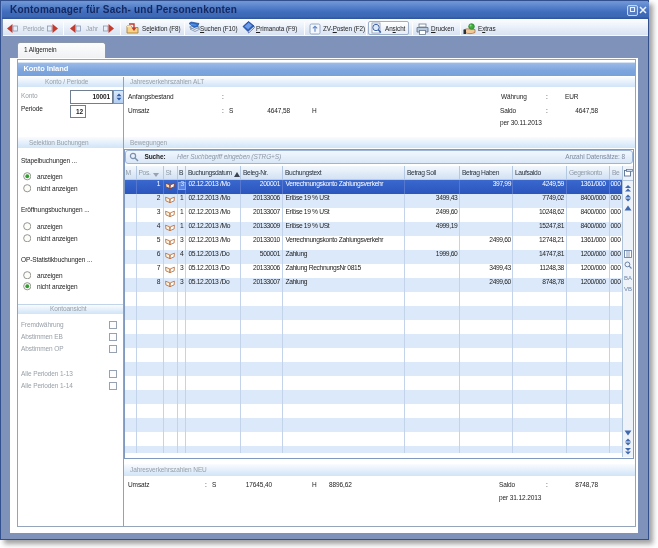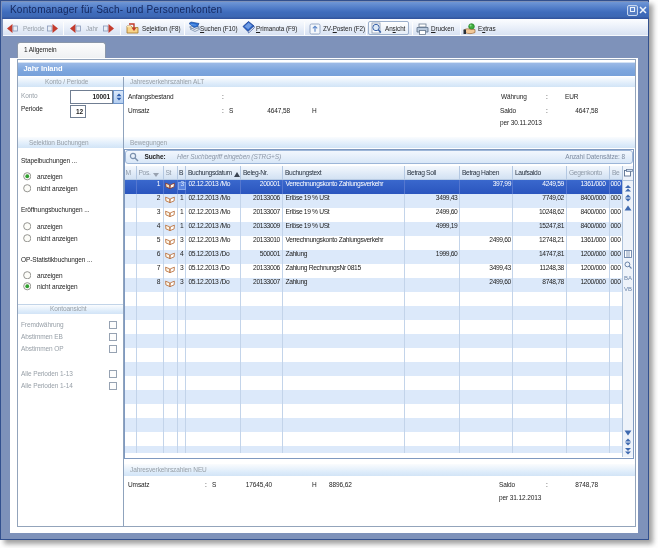--- a/index.html
+++ b/index.html
@@ -9,21 +9,21 @@
 .tb{position:absolute;font-size:6.3px;letter-spacing:-0.05px;white-space:nowrap;color:#222;line-height:1.2}
 .g{position:absolute;font-size:6.7px;letter-spacing:-0.35px;white-space:nowrap;color:#222;line-height:1.2}
 .gray{color:#98a0a8}
 .r{text-align:right}
 .sep{position:absolute;width:1px;background:#9fafc6;border-right:1px solid #fdfdfd}
 .colline{position:absolute;width:1px;background:#c9d9ec}
 </style></head><body>
 
 <div class="abs" style="left:0;top:0;width:649px;height:540px;background:#7e92ba;border:1px solid #32508e;box-shadow:4px 4px 5px rgba(120,120,120,.7)">
 <div class="abs" style="left:1px;top:1px;width:647px;height:17px;background:linear-gradient(#6f97d6,#4d79c6 40%,#3f6cbc 60%,#3d68b4 85%,#30519a)"></div>
-<div class="t" style="left:9px;top:3px;font-size:10px;font-weight:normal;color:#152960;letter-spacing:0.2px">Kontomanager für Sach- und Personenkonten</div>
+<div class="t" style="left:9px;top:3px;font-size:10px;font-weight:bold;color:#152960;letter-spacing:0.2px">Kontomanager für Sach- und Personenkonten</div>
 <div class="abs" style="left:626px;top:3.5px;width:11px;height:11px;border:1px solid #c6d6ee;border-radius:2px;background:rgba(255,255,255,.12)"></div>
 <div class="abs" style="left:628.5px;top:6px;width:5px;height:5px;border:1px solid #e8f0fa"></div>
 <svg class="abs" style="left:638px;top:5px" width="8" height="8" viewBox="0 0 8 8">
       <path d="M1 1 L7 7 M7 1 L1 7" stroke="#eef4fc" stroke-width="1.5"></path>
     </svg>
 <div class="abs" style="left:2px;top:18px;width:645px;height:17px;background:linear-gradient(#fcfdff,#e9eff9 55%,#d8e2f2);border-bottom:1px solid #f6f9fd"></div>
 <svg class="abs" style="left:5px;top:21.5px" width="12" height="11" viewBox="0 0 12 11">
       <path d="M6.5 1 L1 5.5 L6.5 10 Z" fill="#c43b2c"></path>
       <rect x="7" y="3" width="4.5" height="5" fill="#e8eef6" stroke="#8898b8" stroke-width="0.8"></rect>
     </svg>
@@ -91,21 +91,21 @@
       <circle cx="7.6" cy="2.6" r="1" fill="#8fdc8f"></circle>
       <path d="M1 7 C3 5.5 6 5.5 8 6.5 L12 6.5 L12 9.5 C9 11 5 11 2 9.5 Z" fill="#f2c898" stroke="#9a6a3a" stroke-width="0.7"></path>
       <rect x="0.5" y="6.5" width="2.5" height="4.5" fill="#28303a"></rect>
     </svg>
 <div class="tb" style="left:477px;top:24px">E<span style="text-decoration:underline">x</span>tras</div>
 <div class="abs" style="left:16px;top:41px;width:89px;height:17px;background:linear-gradient(#fdfdfd,#eef0f2);border:1px solid #8a97ab;border-bottom:none;border-radius:3px 3px 0 0"></div>
 <div class="t" style="left:23px;top:44.5px;color:#222">1 Allgemein</div>
 <div class="abs" style="left:9px;top:57px;width:628px;height:475px;background:#fff"></div>
 <div class="abs" style="left:16px;top:57.5px;width:619px;height:468px;background:#fff;border:1px solid #93a4bb"></div>
 <div class="abs" style="left:17px;top:60.5px;width:617px;height:14px;background:linear-gradient(#9cbae6,#7da6de 55%,#76a0d9);border-top:1px solid #d4e2f4"></div>
-<div class="t" style="left:22.5px;top:63px;color:#fff;font-weight:bold;font-size:7.5px">Jahr Inland</div>
+<div class="t" style="left:22.5px;top:63px;color:#fff;font-weight:bold;font-size:7.5px">Konto Inland</div>
 <div class="abs" style="left:17px;top:76px;width:105px;height:9.5px;background:linear-gradient(#fafcfe,#dcebfa 70%,#d2e4f6)"></div>
 <div class="t gray" style="left:44px;top:76.6px">Konto / Periode</div>
 <div class="abs" style="left:123px;top:76px;width:511px;height:9.5px;background:linear-gradient(#fafcfe,#dcebfa 70%,#d2e4f6)"></div>
 <div class="t gray" style="left:129px;top:76.6px">Jahresverkehrszahlen ALT</div>
 <div class="abs" style="left:122px;top:76px;width:1px;height:450px;background:#8fa3bd"></div>
 <div class="t gray" style="left:20px;top:91px">Konto</div>
 <div class="abs" style="left:69px;top:88.5px;width:43px;height:14px;background:#fff;border:1px solid #707e92"></div>
 <div class="t r" style="left:70px;top:92.3px;width:39px;font-weight:bold">10001</div>
 <div class="abs" style="left:112px;top:88.5px;width:11px;height:14px;background:linear-gradient(#dce9fa,#b4cef0);border:1px solid #6f94c8"></div>
 <svg class="abs" style="left:114.5px;top:91.5px" width="6" height="8" viewBox="0 0 6 8">

